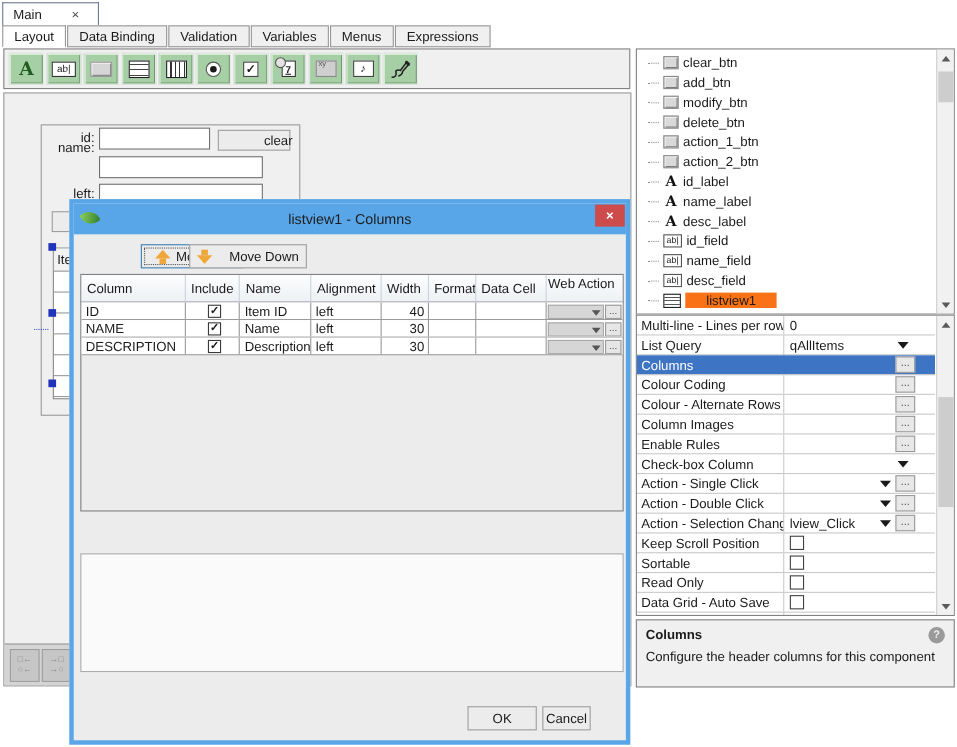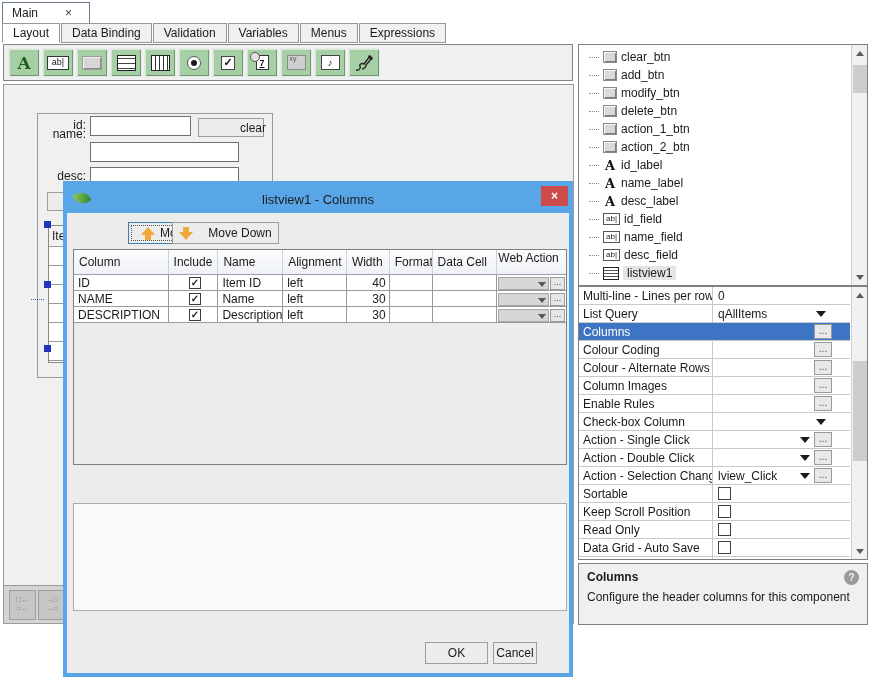--- a/index.html
+++ b/index.html
@@ -70,21 +70,21 @@
   
   .treebox { left:578px; top:44px; width:290px; height:242px; background:#fff; border:1px solid #808080; z-index:2; overflow:hidden; }
   .tree-item { height:18px; display:flex; align-items:center; padding-left:10px; gap:4px; white-space:nowrap; }
   .conn { width:10px; border-bottom:1px dotted #909090; height:1px; }
   .t-ico-btn { width:14px; height:12px; background:#d9d9d9; border:1px solid #8a8a8a;
      box-shadow: inset 1px 1px 0 #f5f5f5, inset -1px -1px 0 #7a7a7a; }
   .t-ico-A { font-family:"DejaVu Serif", serif; font-weight:bold; font-size:13px; color:#111; width:14px; text-align:center; }
   .t-ico-ab { width:17px; height:12px; background:#fff; border:1px solid #555; font-size:8px; line-height:10px; text-align:center; }
   .t-ico-lv { width:16px; height:13px; border:1px solid #222; background:
      repeating-linear-gradient(#fff 0 2px, #555 2px 3px); }
-  .sel-label { background:#e5e5e5; padding:0 4px; }
+  .sel-label { background:#f97316; padding:0 19px; }
 
   .scroll { position:absolute; right:0; top:0; width:16px; height:100%; background:#f1f1f1; border-left:1px solid #d0d0d0; }
   .sc-arrow { position:absolute; left:0; width:16px; height:16px; display:flex; align-items:center; justify-content:center; }
   .tri-up { width:0; height:0; border-left:4px solid transparent; border-right:4px solid transparent; border-bottom:5px solid #5a5a5a; }
   .tri-dn { width:0; height:0; border-left:4px solid transparent; border-right:4px solid transparent; border-top:5px solid #5a5a5a; }
   .thumb { position:absolute; left:1px; width:14px; background:#cdcdcd; }
 
   .propbox { left:578px; top:286px; width:290px; height:274px; background:#fff; border:1px solid #808080; z-index:2; overflow:hidden; }
   .prop-row { height:18px; display:flex; align-items:center; border-bottom:1px solid #c9c9c9; padding-right:18px; }
   .prop-label { width:134px; padding-left:4px; border-right:1px solid #c9c9c9; height:100%; display:flex; align-items:center; white-space:nowrap; overflow:hidden; }
@@ -199,21 +199,21 @@
 
     <div class="abs flabel" style="left:30px;top:33px;width:52px;">id:</div>
     <div class="abs textbox" style="left:86px;top:31px;width:101px;height:20px;"></div>
     <div class="abs btn" style="left:194px;top:33px;width:66px;height:19px;padding-left:44px;">
         <span>clear</span>
       </div>
 
     <div class="abs flabel" style="left:24px;top:42px;width:58px;">name:</div>
     <div class="abs textbox" style="left:86px;top:57px;width:149px;height:20px;"></div>
 
-    <div class="abs flabel" style="left:30px;top:84px;width:52px;">desc:</div>
+    <div class="abs flabel" style="left:30px;top:84px;width:52px;">left:</div>
     <div class="abs textbox" style="left:86px;top:82px;width:149px;height:20px;"></div>
 
     <div class="abs btn" style="left:43px;top:107px;width:30px;height:19px;"></div>
 
     <div class="abs guide"></div>
     <div class="abs lvmock">
       <div class="hd">Ite</div>
       <div class="r"></div>
         <div class="r"></div>
         <div class="r"></div>
@@ -382,27 +382,27 @@
         </div>
       <div class="prop-row">
           <div class="prop-label">Action - Selection Change</div>
           <div class="prop-val">
             <span>lview_Click</span>
             <i class="dd mr-auto"></i>
             <span class="dots">...</span>
           </div>
         </div>
       <div class="prop-row">
+          <div class="prop-label">Keep Scroll Position</div>
+          <div class="prop-val">
+            <span class="pcheck"></span>
+          </div>
+        </div>
+      <div class="prop-row">
           <div class="prop-label">Sortable</div>
-          <div class="prop-val">
-            <span class="pcheck"></span>
-          </div>
-        </div>
-      <div class="prop-row">
-          <div class="prop-label">Keep Scroll Position</div>
           <div class="prop-val">
             <span class="pcheck"></span>
           </div>
         </div>
       <div class="prop-row">
           <div class="prop-label">Read Only</div>
           <div class="prop-val">
             <span class="pcheck"></span>
           </div>
         </div>

